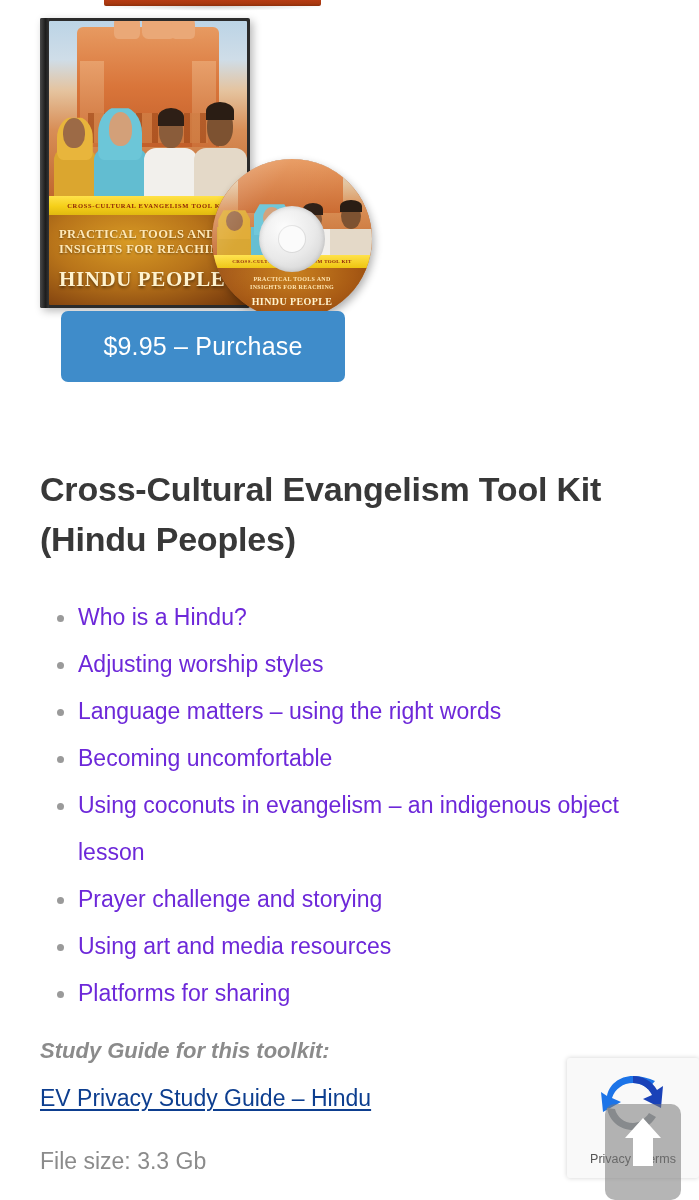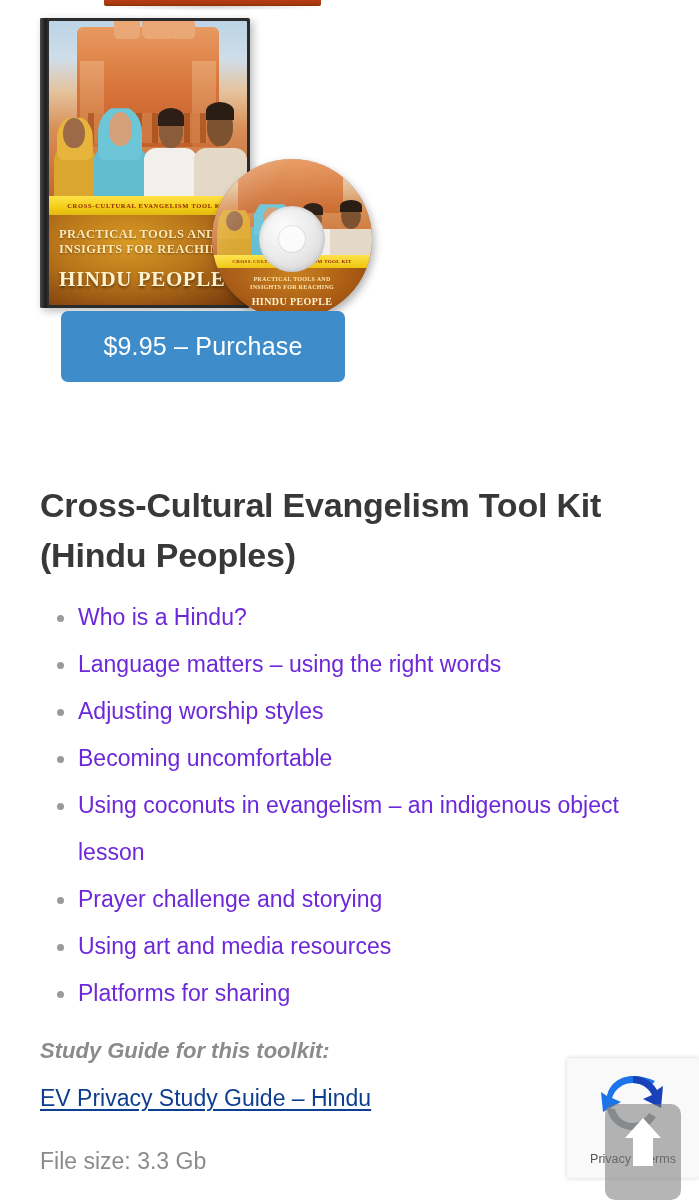--- a/index.html
+++ b/index.html
@@ -190,21 +190,21 @@
     position:absolute; left:40px; top:311px; width:284px; height:71px;
     background:#3f8cca;
     border:none; border-radius:7px;
     color:#ffffff; font-size:25px;
     font-family:"Liberation Sans", sans-serif;
     cursor:pointer; letter-spacing:.2px;margin-left:21px;
   }
 
   
   .title {
-    position:absolute; left:40px; top:480px; width:600px;
+    position:absolute; left:40px; top:464px; width:600px;
     font-size:34px; font-weight:bold; color:#383838;
     line-height:50px; letter-spacing:-.2px;
   }
 
   
   .bullets {
     position:absolute; left:40px; top:594px; width:610px;
     list-style:none;
   }
   .bullets li {
@@ -353,22 +353,22 @@
     </div>
 
   </div>
 
   <button class="purchase-btn">$9.95 – Purchase</button>
 
   <h1 class="title">Cross-Cultural Evangelism Tool Kit (Hindu Peoples)</h1>
 
   <ul class="bullets">
     <li>Who is a Hindu?</li>
+    <li>Adjusting worship styles</li>
     <li>Language matters – using the right words</li>
-    <li>Adjusting worship styles</li>
     <li>Becoming uncomfortable</li>
     <li>Using coconuts in evangelism – an indigenous object lesson</li>
     <li>Prayer challenge and storying</li>
     <li>Using art and media resources</li>
     <li>Platforms for sharing</li>
   </ul>
 
   <div class="study-label">Study Guide for this toolkit:</div>
   <a class="study-link" href="#">EV Privacy Study Guide – Hindu</a>
   <div class="file-size">File size: 3.3 Gb</div>

